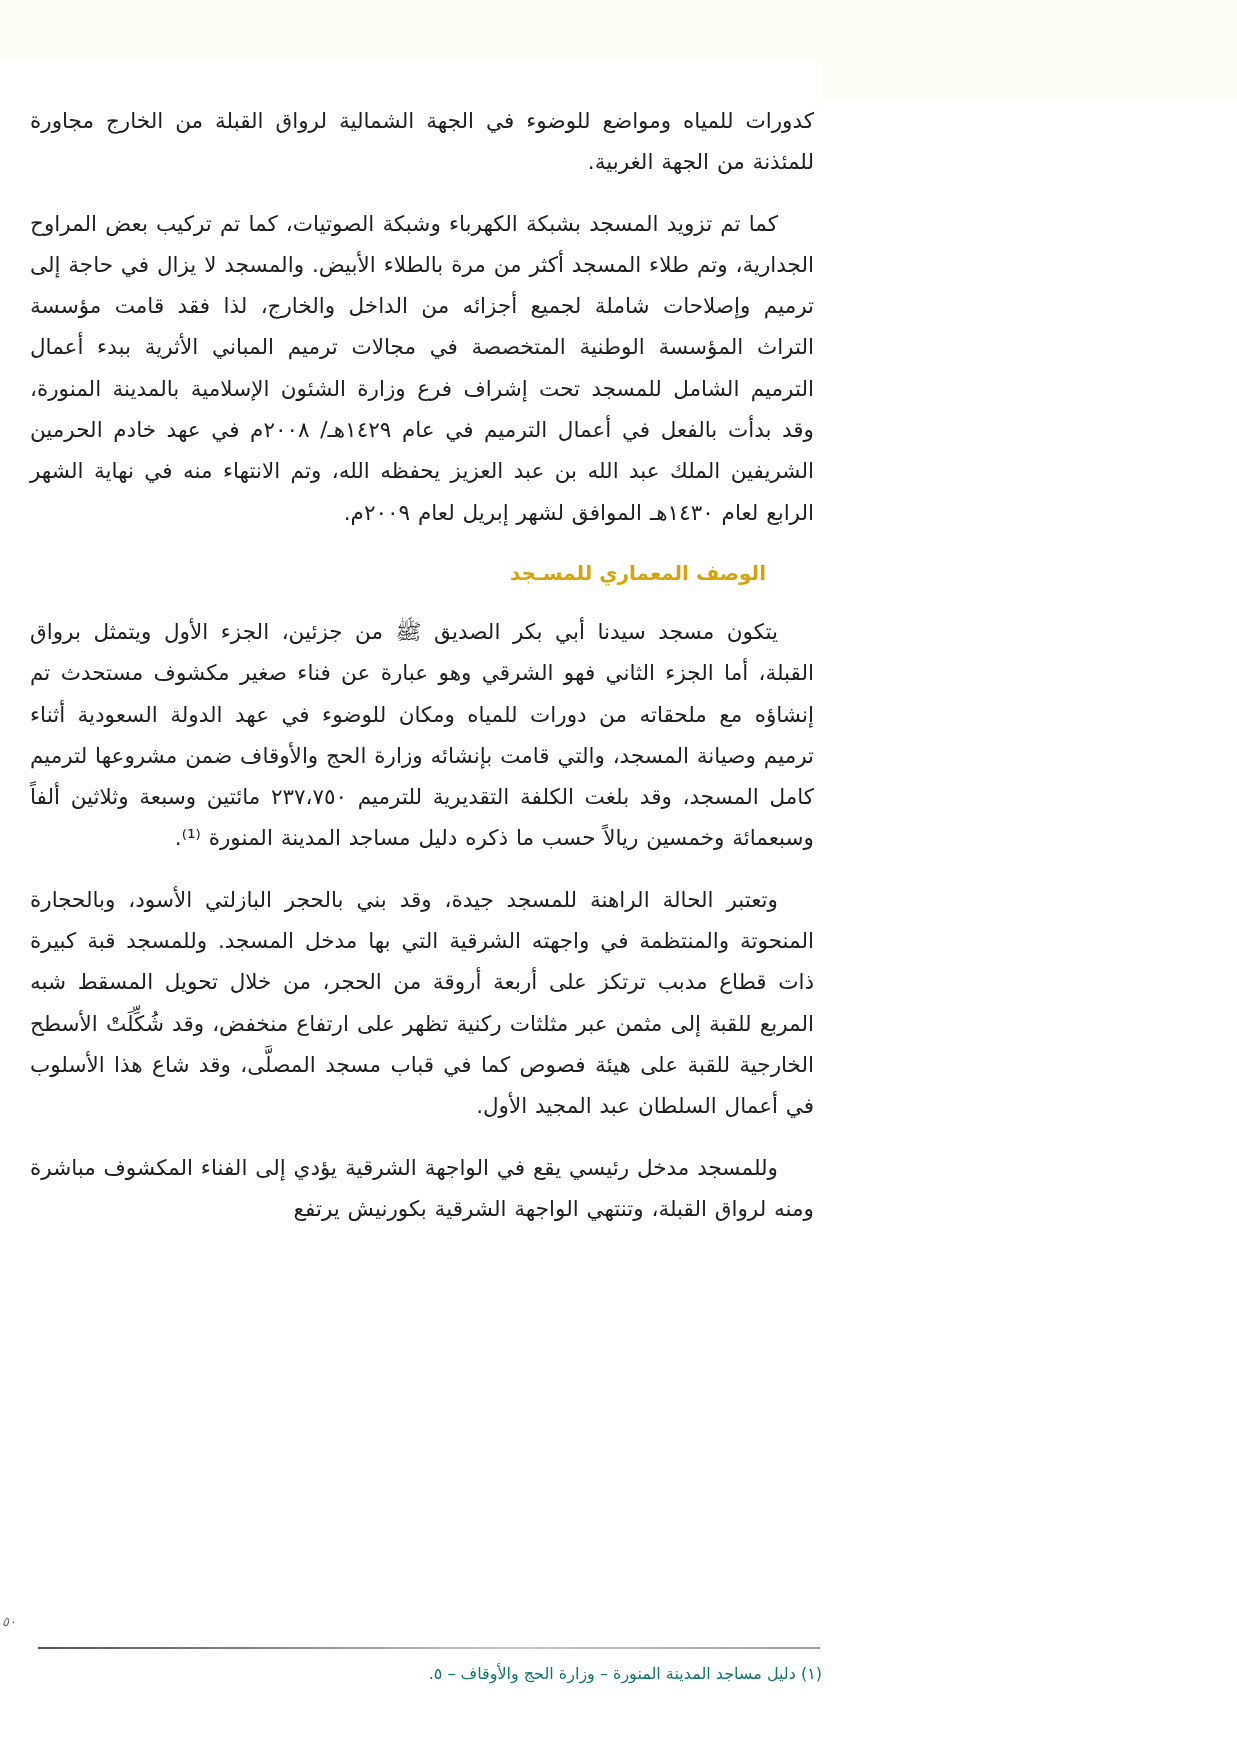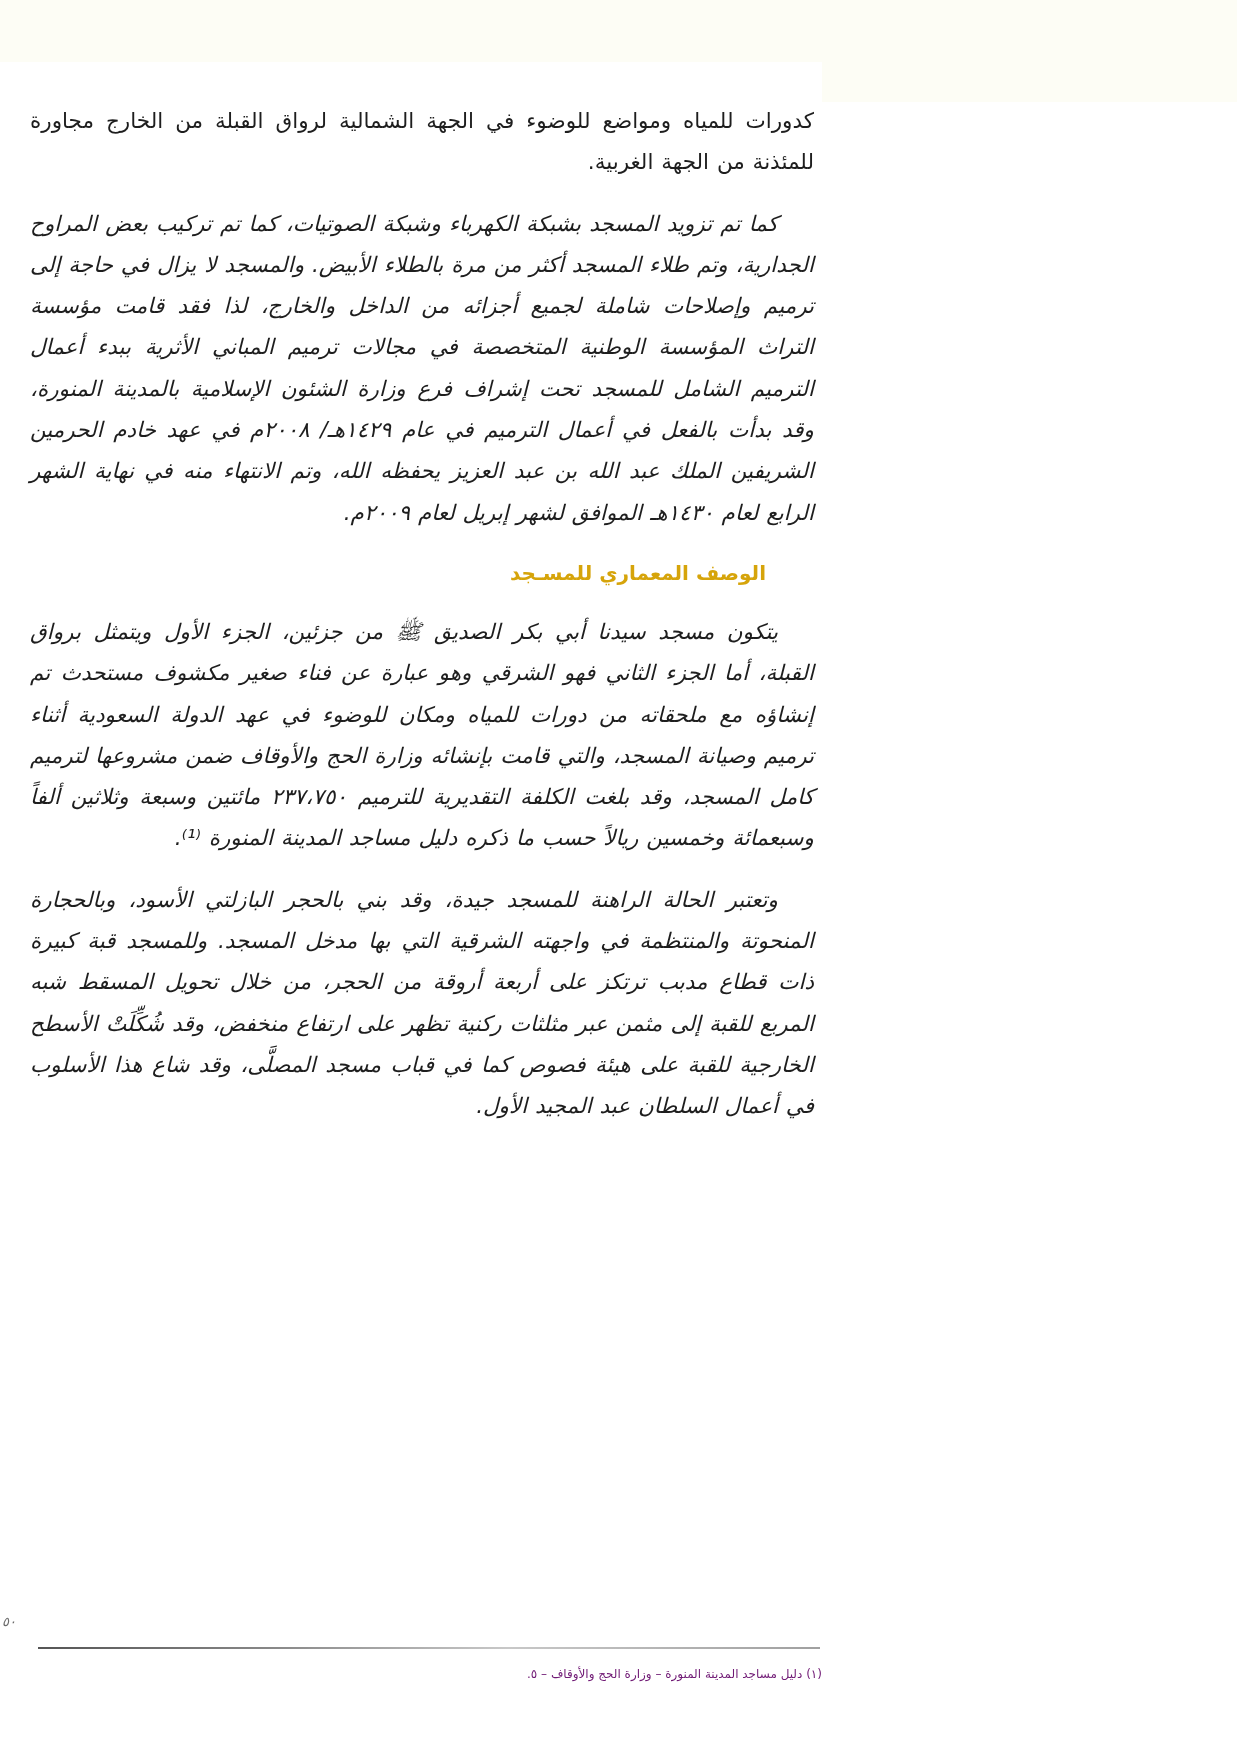--- a/index.html
+++ b/index.html
@@ -37,21 +37,20 @@
       text-align-last: right;
     }
     .para {
       font-size: 21.5px;
       line-height: 41.3px;
       margin: 0 0 20px 0;
       word-spacing: 1px;
     }
     .para.indent {
       text-indent: 36px;
-      font-style: italic;
     }
     .section-heading {
       font-size: 20px;
       line-height: 40px;
       color: #d6a40a;
       margin: 10px 48px 18px 0;
       text-align: left;
     }
     .page-number {
       position: absolute;
@@ -70,37 +69,38 @@
       height: 2px;
       background: linear-gradient(to right, #555 0%, #888 30%, #c8c8c8 60%, #a0a0a0 100%);
     }
     .footnote {
       position: absolute;
       left: 38px;
       top: 1660px;
       width: 784px;
       direction: rtl;
       text-align: right;
-      font-size: 12px;
+      font-size: 16px;
       line-height: 28px;
-      color: #701a75;
+      color: #0f766e;
     }
   </style>
 </head>
 <body>
 
 <div class="top-band"></div>
 <div class="top-band-right"></div>
 
 <div class="page">
   <p class="para">كدورات للمياه ومواضع للوضوء في الجهة الشمالية لرواق القبلة من الخارج مجاورة للمئذنة من الجهة الغربية.</p>
   <p class="para indent">كما تم تزويد المسجد بشبكة الكهرباء وشبكة الصوتيات، كما تم تركيب بعض المراوح الجدارية، وتم طلاء المسجد أكثر من مرة بالطلاء الأبيض. والمسجد لا يزال في حاجة إلى ترميم وإصلاحات شاملة لجميع أجزائه من الداخل والخارج، لذا فقد قامت مؤسسة التراث المؤسسة الوطنية المتخصصة في مجالات ترميم المباني الأثرية ببدء أعمال الترميم الشامل للمسجد تحت إشراف فرع وزارة الشئون الإسلامية بالمدينة المنورة، وقد بدأت بالفعل في أعمال الترميم في عام ١٤٢٩هـ/ ٢٠٠٨م في عهد خادم الحرمين الشريفين الملك عبد الله بن عبد العزيز يحفظه الله، وتم الانتهاء منه في نهاية الشهر الرابع لعام ١٤٣٠هـ الموافق لشهر إبريل لعام ٢٠٠٩م.</p>
 
   <h2 class="section-heading">الوصف المعماري للمسـجد</h2>
 
   <p class="para indent">يتكون مسجد سيدنا أبي بكر الصديق ﷺ من جزئين، الجزء الأول ويتمثل برواق القبلة، أما الجزء الثاني فهو الشرقي وهو عبارة عن فناء صغير مكشوف مستحدث تم إنشاؤه مع ملحقاته من دورات للمياه ومكان للوضوء في عهد الدولة السعودية أثناء ترميم وصيانة المسجد، والتي قامت بإنشائه وزارة الحج والأوقاف ضمن مشروعها لترميم كامل المسجد، وقد بلغت الكلفة التقديرية للترميم ٢٣٧،٧٥٠ مائتين وسبعة وثلاثين ألفاً وسبعمائة وخمسين ريالاً حسب ما ذكره دليل مساجد المدينة المنورة ⁽¹⁾.</p>
   <p class="para indent">وتعتبر الحالة الراهنة للمسجد جيدة، وقد بني بالحجر البازلتي الأسود، وبالحجارة المنحوتة والمنتظمة في واجهته الشرقية التي بها مدخل المسجد. وللمسجد قبة كبيرة ذات قطاع مدبب ترتكز على أربعة أروقة من الحجر، من خلال تحويل المسقط شبه المربع للقبة إلى مثمن عبر مثلثات ركنية تظهر على ارتفاع منخفض، وقد شُكِّلَتْ الأسطح الخارجية للقبة على هيئة فصوص كما في قباب مسجد المصلَّى، وقد شاع هذا الأسلوب في أعمال السلطان عبد المجيد الأول.</p>
+  <p class="para indent">وللمسجد مدخل رئيسي يقع في الواجهة الشرقية يؤدي إلى الفناء المكشوف مباشرة ومنه لرواق القبلة، وتنتهي الواجهة الشرقية بكورنيش يرتفع</p>
 </div>
 
 <div class="page-number">٥٠</div>
 
 <div class="footnote-rule"></div>
 <div class="footnote">(١) دليل مساجد المدينة المنورة – وزارة الحج والأوقاف – ٥.</div>
 
 </body></html>

